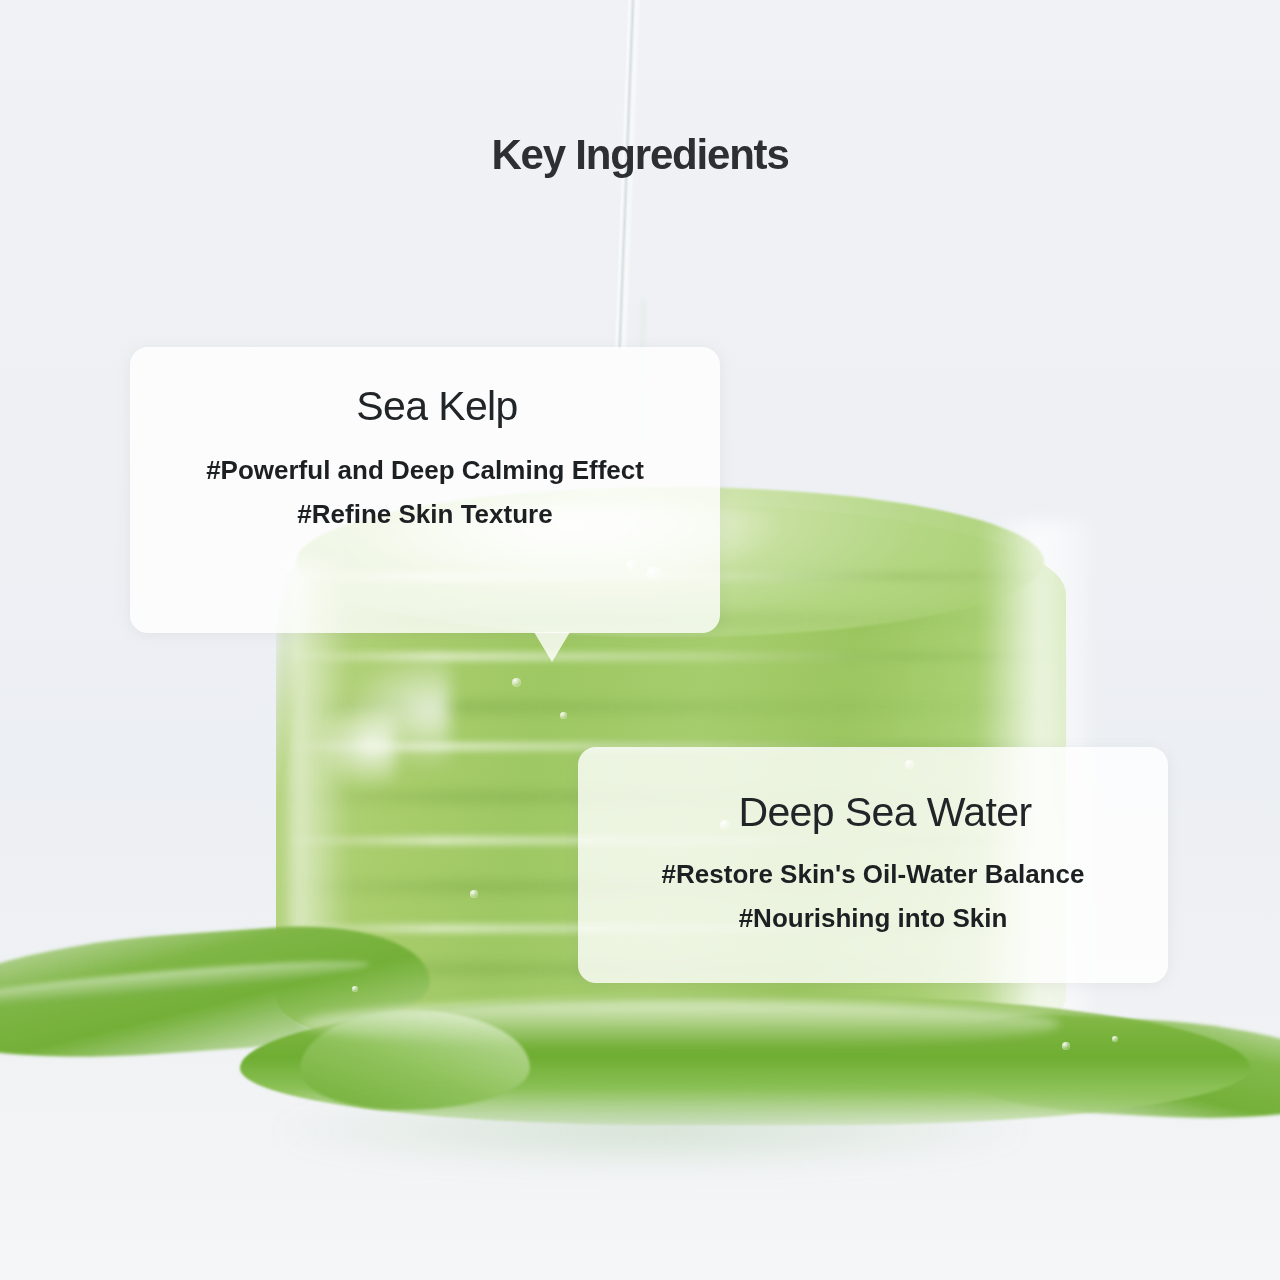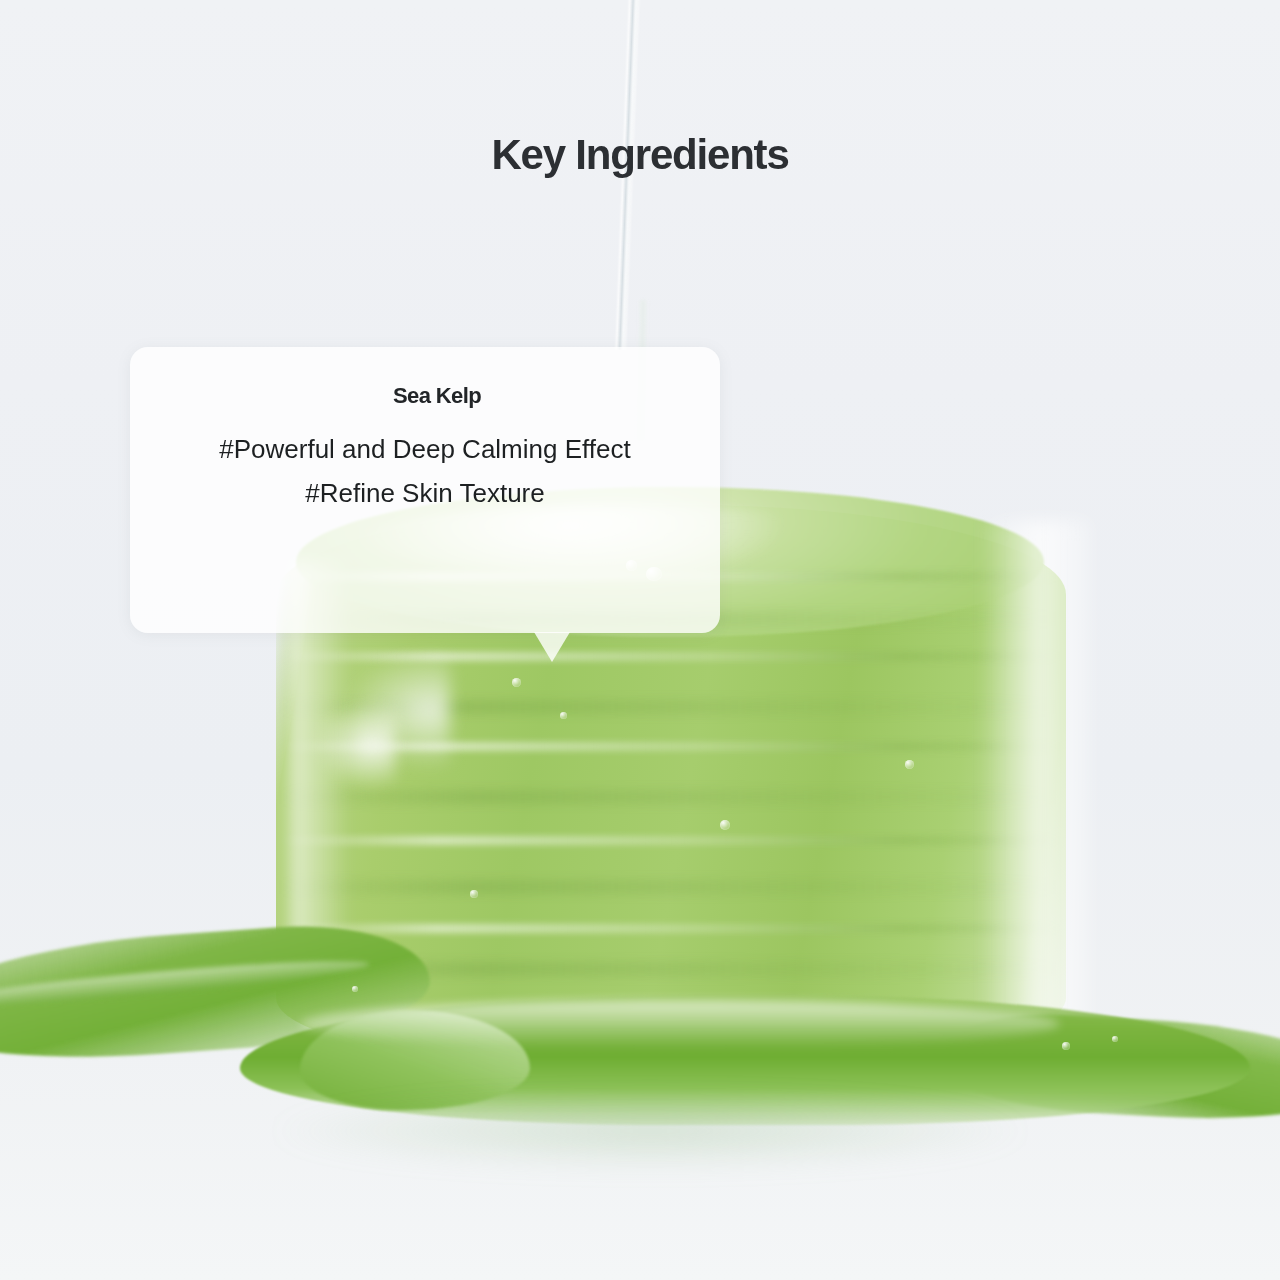--- a/index.html
+++ b/index.html
@@ -206,29 +206,29 @@
     text-align:center;
   }
   .card .tail {
     position:absolute;
     width:0; height:0;
     border-left:18px solid transparent;
     border-right:18px solid transparent;
     border-top:30px solid rgba(255,255,255,.80);
   }
   .card-title {
-    font-size:22px;
-    font-weight:bold;
+    font-size:41px;
+    font-weight:normal;
     letter-spacing:-.6px;
     color:#222528;
     padding-left:24px;
   }
   .card-line {
     font-size:26px;
-    font-weight:normal;
+    font-weight:bold;
     color:#1d2022;
     line-height:44px;
   }
 
   #card-sea-kelp {
     left:130px; top:347px; width:590px; height:286px;
     padding-top:36px;
   }
   #card-sea-kelp .tail { left:404px; top:285px; }
   #card-sea-kelp .card-title { margin-bottom:18px; }
@@ -293,14 +293,20 @@
 
   <h1 class="page-title">Key Ingredients</h1>
 
   <div class="card" id="card-sea-kelp">
     <div class="card-title">Sea Kelp</div>
     <div class="card-line">#Powerful and Deep Calming Effect</div>
     <div class="card-line">#Refine Skin Texture</div>
     <div class="tail"></div>
   </div>
 
+  <div class="card" id="card-deep-sea-water">
+    <div class="card-title">Deep Sea Water</div>
+    <div class="card-line">#Restore Skin's Oil-Water Balance</div>
+    <div class="card-line">#Nourishing into Skin</div>
+
+  </div>
 
 </div>
 
 </body></html>

